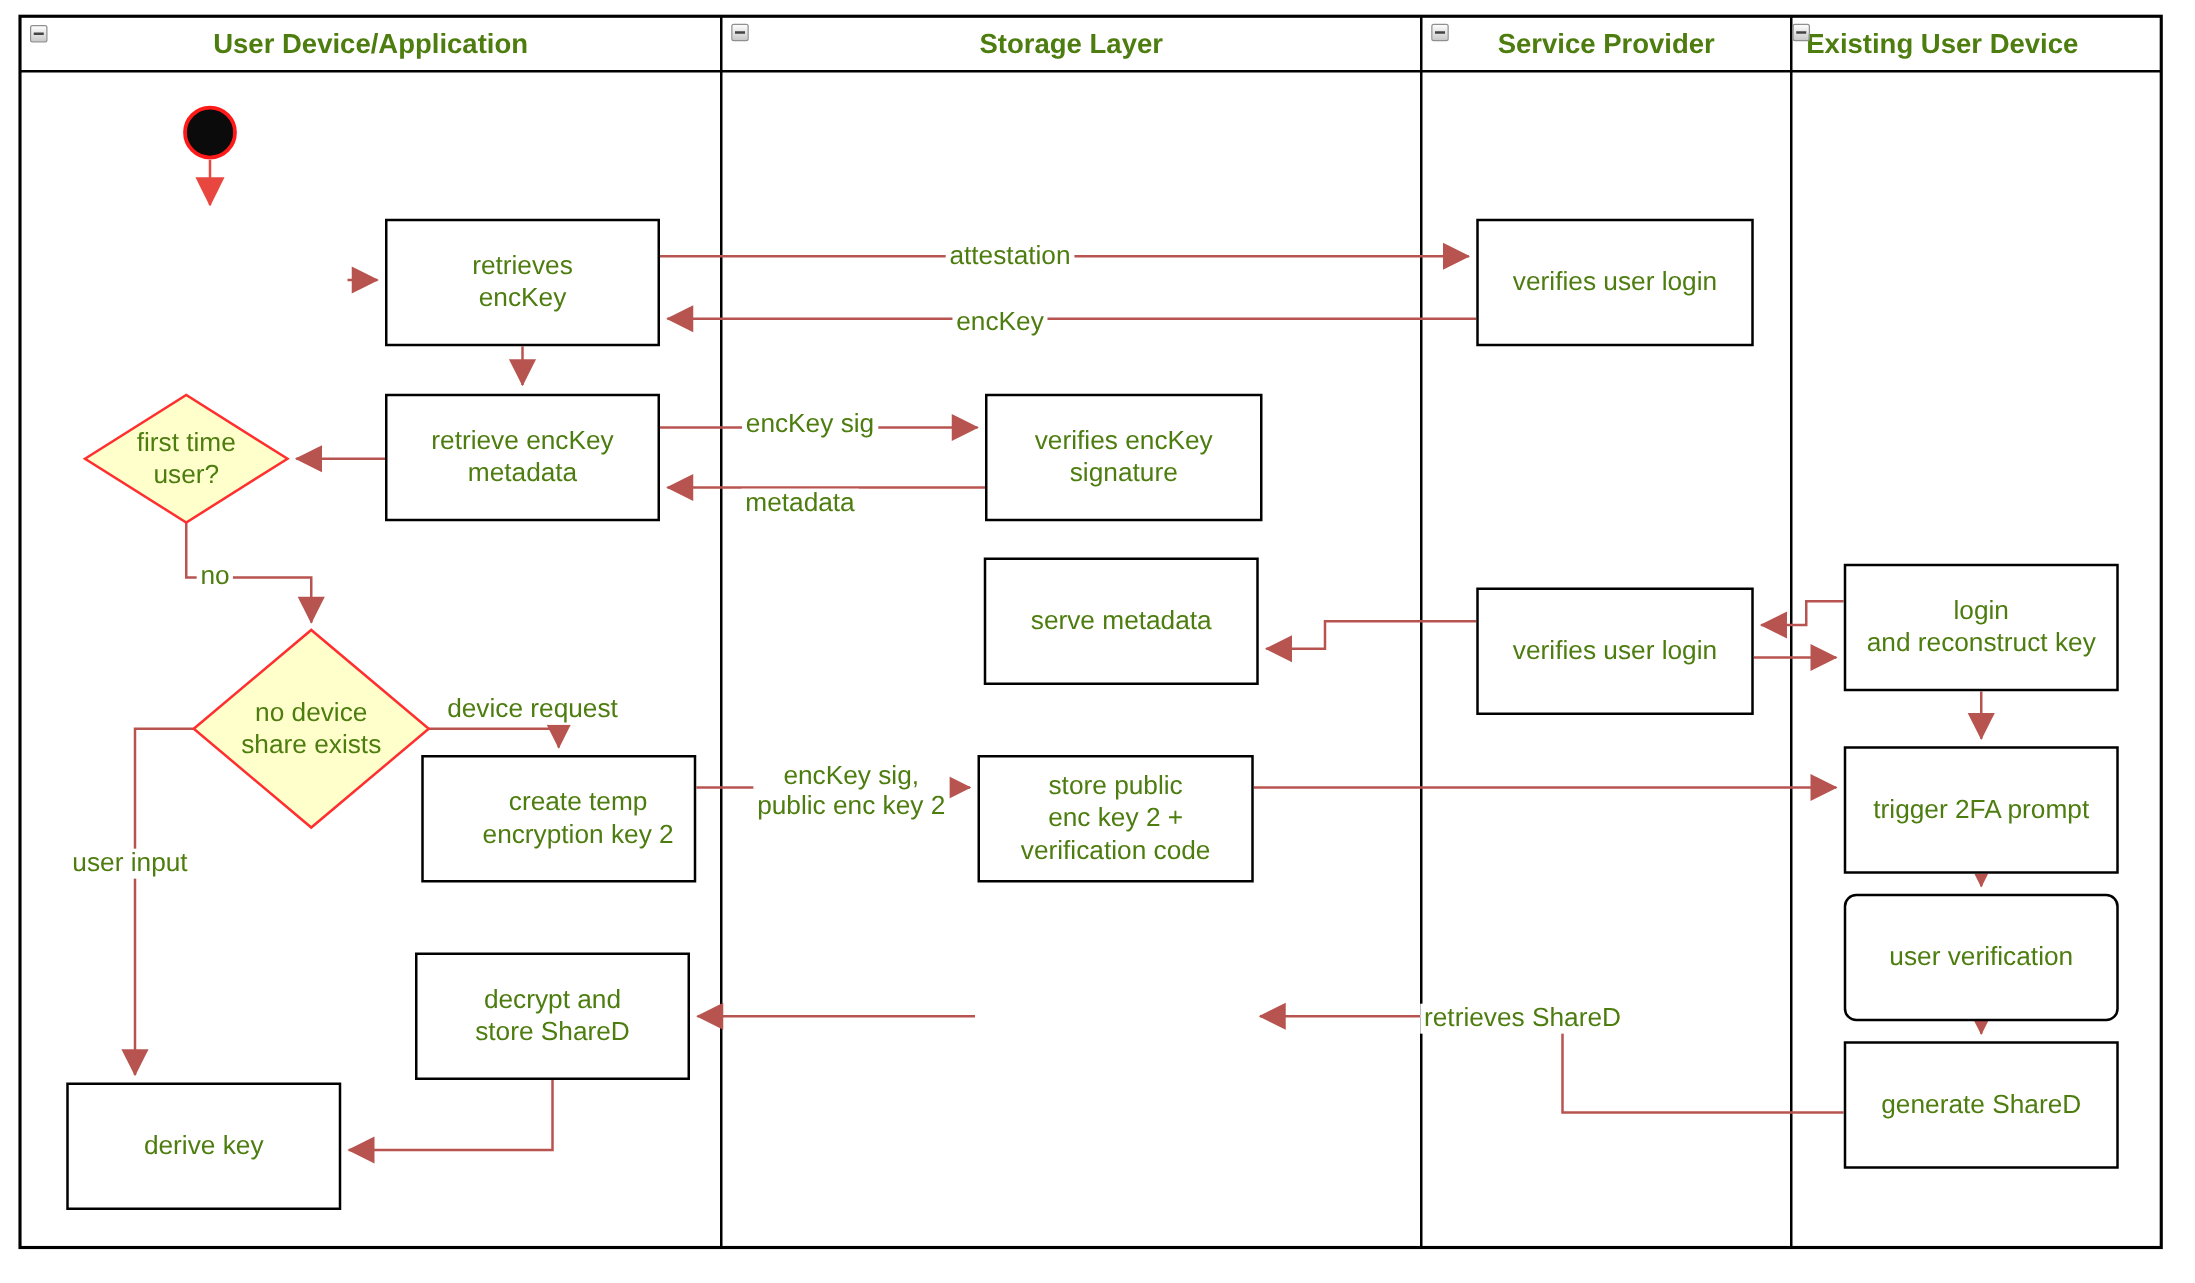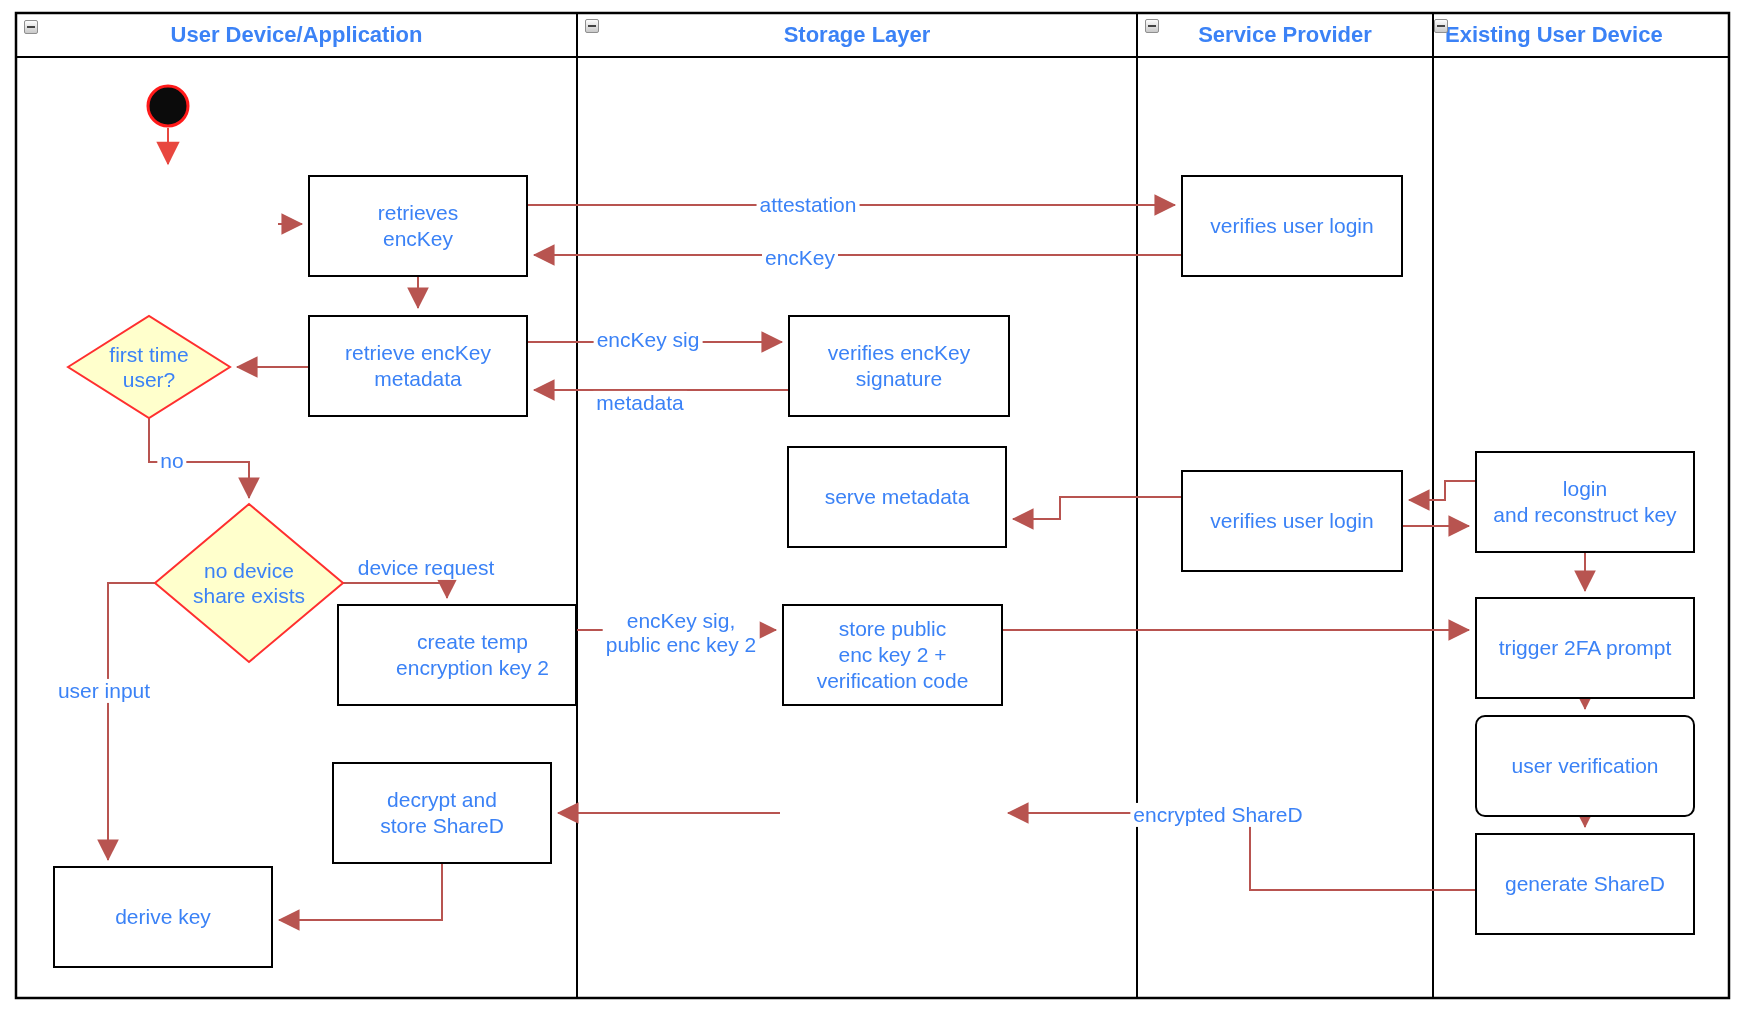--- a/index.html
+++ b/index.html
@@ -1,18 +1,18 @@
 <!DOCTYPE html>
 <html><head>
 <meta charset="utf-8">
 <style>
   html,body { margin:0; padding:0; background:#ffffff; }
   #canvas {
     position:relative; width:1756px; height:1026px;
-    font-family:"Liberation Sans", sans-serif; color:#3b82f6;
+    font-family:"Liberation Sans", sans-serif; color:#4d7c0f;
     overflow:hidden; background:#fff;
   }
   #shapes { position:absolute; left:0; top:0; }
   .lane-title {
     position:absolute; top:13px; height:44px;
     display:flex; align-items:center; justify-content:center;
     font-weight:bold; font-size:22px; white-space:nowrap;
   }
   .lt1 { left:16px;   width:561px; }
   .lt2 { left:577px;  width:560px; }
@@ -49,21 +49,21 @@
   }
   
   #n-box1  { left:58px;   top:175px; width:220px; height:102px; }
   #n-box2  { left:308px;  top:175px; width:220px; height:102px; }
   #n-box3  { left:1181px; top:175px; width:222px; height:102px; }
   #n-box4  { left:308px;  top:315px; width:220px; height:102px; }
   #n-box5  { left:788px;  top:315px; width:222px; height:102px; }
   #n-box6  { left:787px;  top:446px; width:220px; height:102px; }
   #n-box7  { left:1181px; top:470px; width:222px; height:102px; }
   #n-box8  { left:1475px; top:451px; width:220px; height:102px; }
-  #n-box9  { left:337px;  top:604px; width:240px; height:102px;padding-left:31px; }
+  #n-box9  { left:337px;  top:604px; width:220px; height:102px;padding-left:31px; }
   #n-box10 { left:782px;  top:604px; width:221px; height:102px; }
   #n-box15 { left:1475px; top:597px; width:220px; height:102px; }
   #n-box16 { left:1475px; top:715px; width:220px; height:102px;border-radius:10px; }
   #n-box13 { left:780px;  top:762px; width:222px; height:102px; }
   #n-box11 { left:332px;  top:762px; width:220px; height:102px; }
   #n-box14 { left:1475px; top:833px; width:220px; height:102px; }
   #n-box12 { left:53px;   top:866px; width:220px; height:102px; }
   #d1-label { left:69px;  top:327px; width:160px; height:80px; }
   #d2-label { left:159px; top:543px; width:180px; height:80px; }
   
@@ -176,15 +176,15 @@
 
   <div class="edge-label" id="l-attestation">attestation</div>
   <div class="edge-label" id="l-enckey">encKey</div>
   <div class="edge-label" id="l-enckeysig">encKey sig</div>
   <div class="edge-label" id="l-metadata">metadata</div>
   <div class="edge-label" id="l-no">no</div>
   <div class="edge-label" id="l-devreq">device request</div>
   <div class="edge-label" id="l-userinput">user input</div>
   <div class="edge-label" id="l-sigpub">encKey sig,
 public enc key 2</div>
-  <div class="edge-label" id="l-encshared">encrypted ShareD</div>
+  <div class="edge-label" id="l-encshared">retrieves ShareD</div>
 
 </div>
 
 </body></html>

